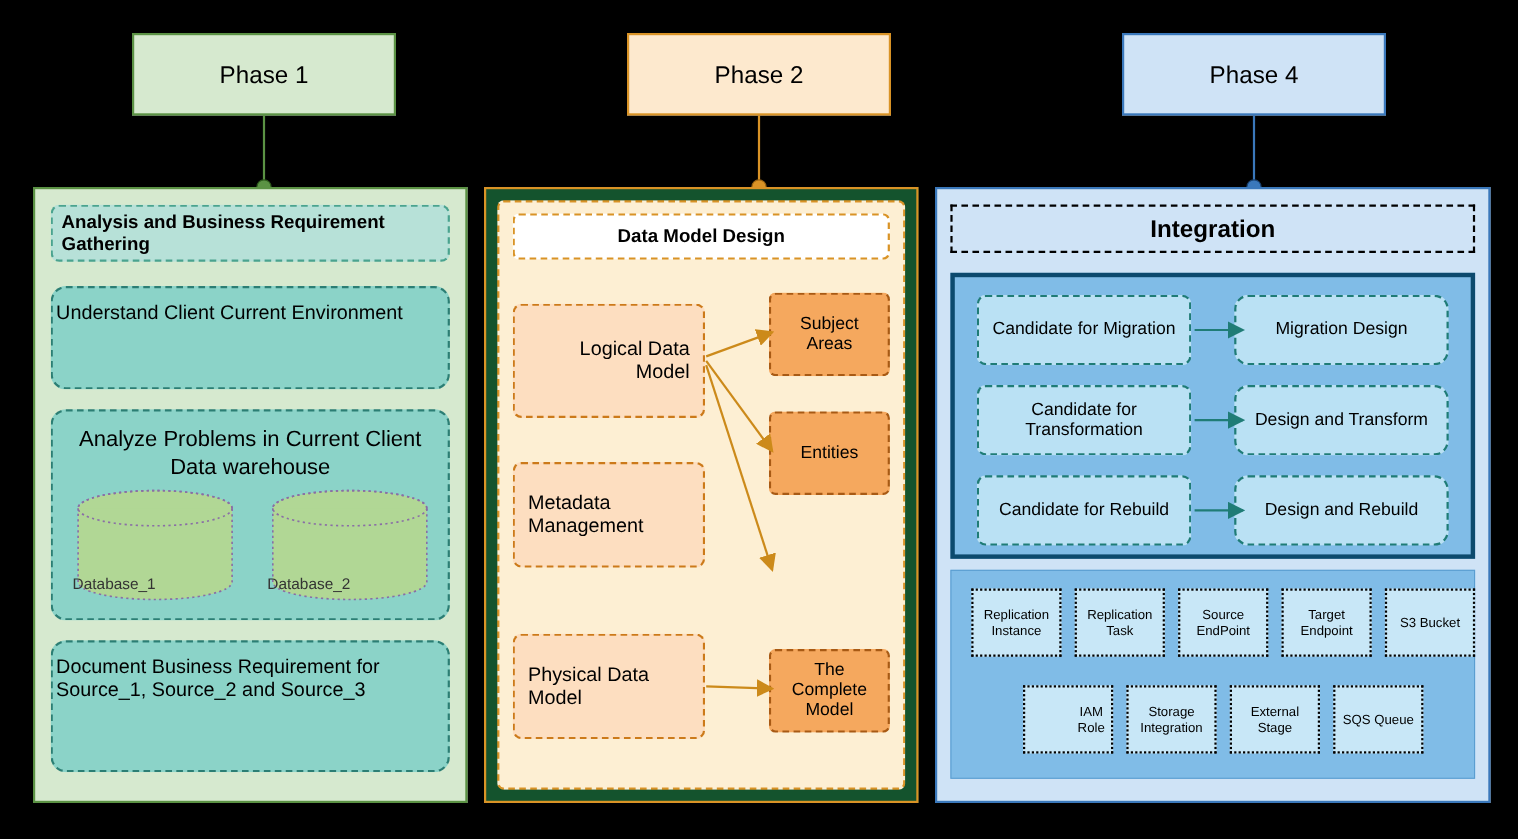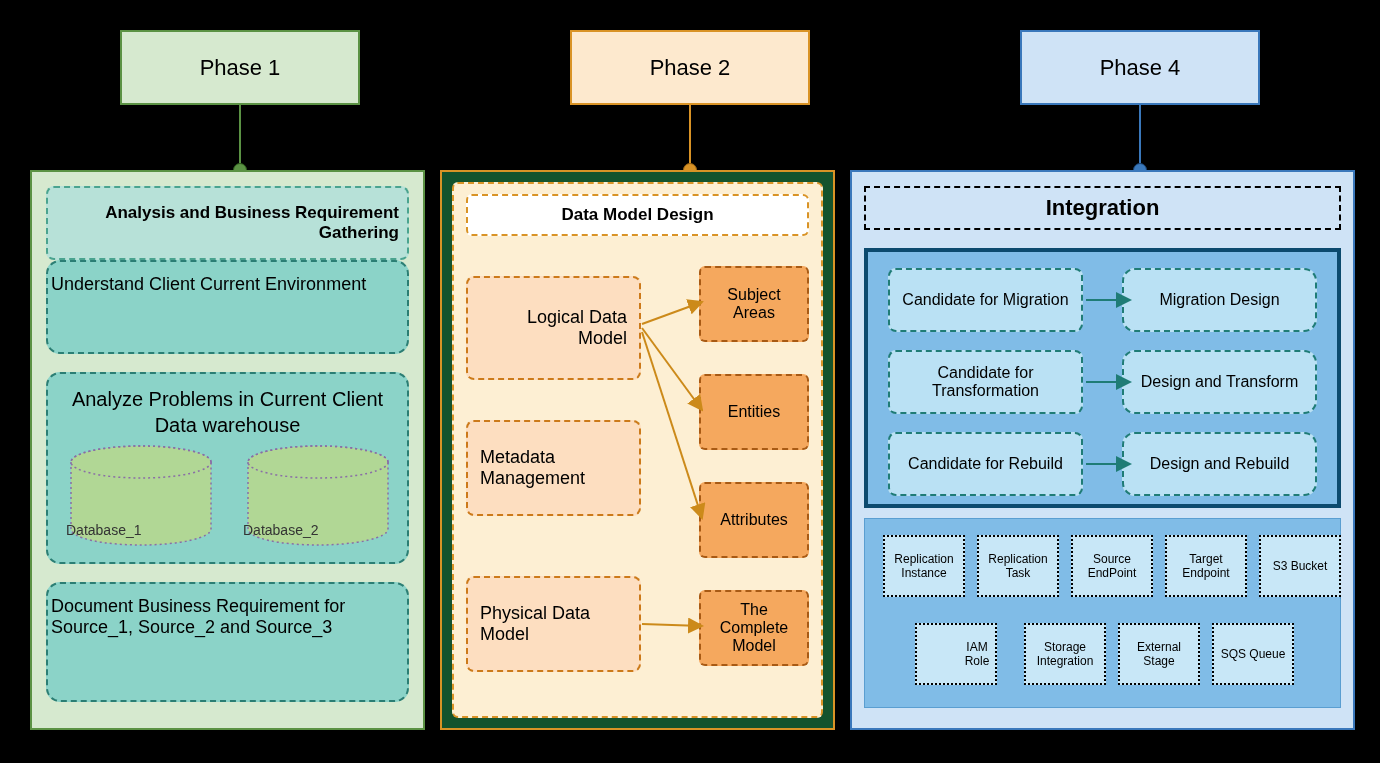--- a/index.html
+++ b/index.html
@@ -60,28 +60,28 @@
     border: 2px solid;
   }
   .p1 { left: 30px;  width: 395px; background: #d6e9cf; border-color: #5b9244; }
   .p2 { left: 440px; width: 395px; background: #14532d; border-color: #d99326; }
   .p3 { left: 850px; width: 505px; background: #cfe3f6; border-color: #3a78bb; }
 
   
   .p1-title {
     position: absolute;
     left: 14px; top: 14px; right: 14px;
-    height: 74px;
+    height: 52px;
     background: #b7e1d8;
     border: 2px dashed #4aa38f;
     border-radius: 8px;
     font-weight: bold;
     font-size: 17px;
     display: flex; align-items: center; justify-content: center;
-    text-align: right;
+    text-align: left;
     padding: 0 8px;
   }
   .p1-box {
     position: absolute;
     left: 14px; right: 14px;
     background: #8bd3c8;
     border: 2px dashed #2b7e74;
     border-radius: 14px;
     font-size: 18px;
     padding: 12px 3px;
@@ -217,21 +217,21 @@
     padding: 2px;
     line-height: 1.2;
   }
   .sr1 { top: 16px; }
   .sr2 { top: 104px; }
   .sc1 { left: 18px; }
   .sc2 { left: 112px; }
   .sc3 { left: 206px; }
   .sc4 { left: 300px; }
   .sc5 { left: 394px; }
-  .sc2b { left: 50px; padding-left: 44px; }
+  .sc2b { left: 65px; padding-left: 44px; }
   .sc3b { left: 159px; }
   .sc4b { left: 253px; }
   .sc5b { left: 347px; }
 
   
   svg.overlay {
     position: absolute;
     left: 0; top: 0;
     pointer-events: none;
   }
@@ -278,21 +278,20 @@
   </div>
 
   <div class="panel p2">
     <div class="p2-inner">
       <div class="p2-title">Data Model Design</div>
       <div class="p2-left-box p2-l1">Logical Data Model</div>
       <div class="p2-left-box p2-l2">Metadata Management</div>
       <div class="p2-left-box p2-l3">Physical Data Model</div>
       <div class="p2-right-box p2-r1">Subject Areas</div>
       <div class="p2-right-box p2-r2">Entities</div>
-      <div class="p2-right-box p2-r3">Attributes</div>
       <div class="p2-right-box p2-r4">The Complete Model</div>
 
       <svg class="overlay" width="395" height="560">
         <defs>
           <marker id="arO" markerWidth="8" markerHeight="8" refX="7" refY="4" orient="auto">
             <path d="M0,0 L8,4 L0,8 z" fill="#cc8a1a"></path>
           </marker>
         </defs>
         <line x1="188" y1="140" x2="248" y2="118" stroke="#cc8a1a" stroke-width="2" marker-end="url(#arO)"></line>
         <line x1="188" y1="144" x2="248" y2="226" stroke="#cc8a1a" stroke-width="2" marker-end="url(#arO)"></line>

